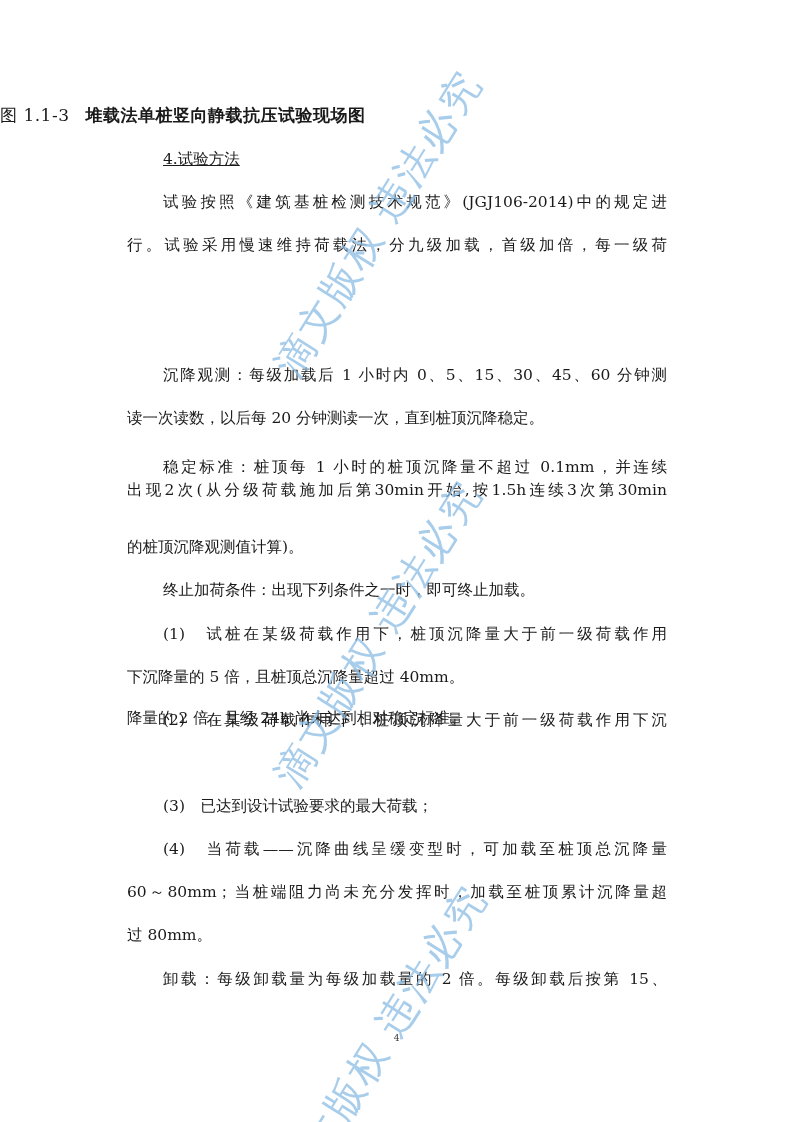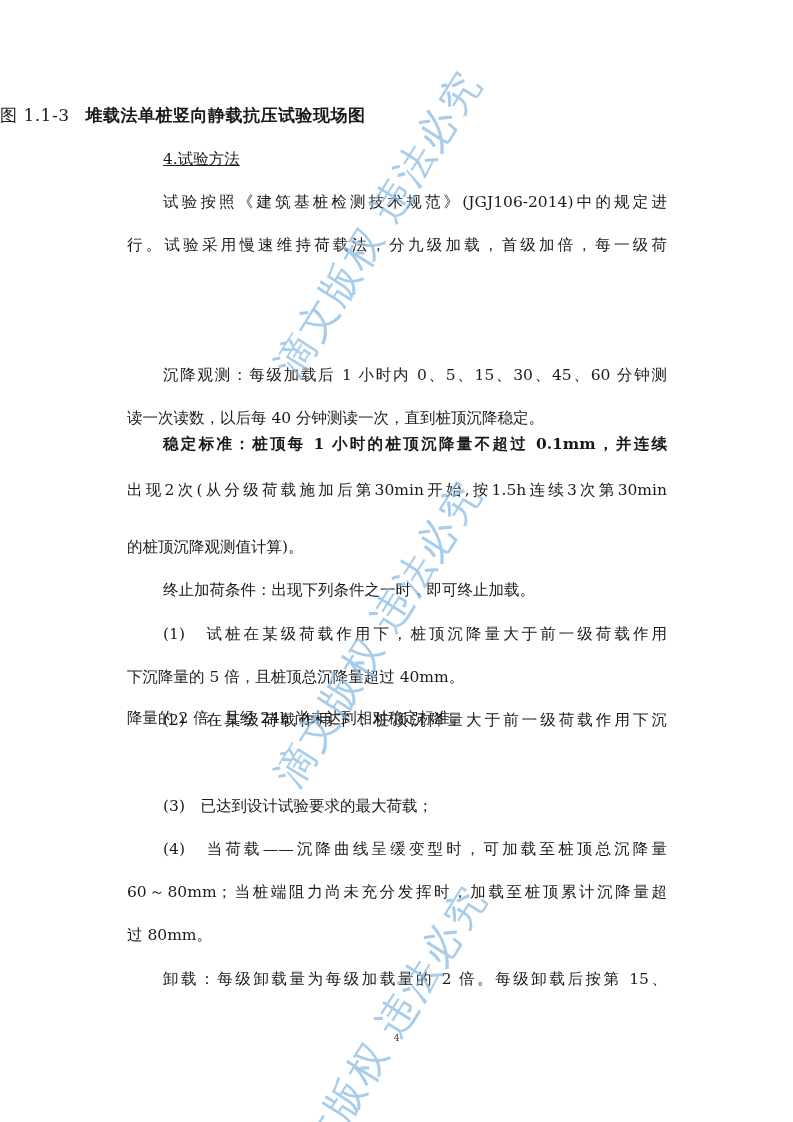--- a/index.html
+++ b/index.html
@@ -77,23 +77,23 @@
   <div class="caption">
     <span class="num">图 1.1-3</span><span>堆载法单桩竖向静载抗压试验现场图</span>
   </div>
 
   <div class="line indent last" style="top:148px;text-decoration:underline;">4.试验方法</div>
 
   <div class="line indent" style="top:191px;">试验按照《建筑基桩检测技术规范》(JGJ106-2014)中的规定进</div>
   <div class="line" style="top:234px;">行。试验采用慢速维持荷载法，分九级加载，首级加倍，每一级荷</div>
 
   <div class="line indent" style="top:364px;">沉降观测：每级加载后 1 小时内 0、5、15、30、45、60 分钟测</div>
-  <div class="line last" style="top:407px;">读一次读数，以后每 40 分钟测读一次，直到桩顶沉降稳定。</div>
+  <div class="line last" style="top:407px;">读一次读数，以后每 20 分钟测读一次，直到桩顶沉降稳定。</div>
 
-  <div class="line indent" style="top:433px;font-weight:bold;">稳定标准：桩顶每 1 小时的桩顶沉降量不超过 0.1mm，并连续</div>
+  <div class="line indent" style="top:456px;">稳定标准：桩顶每 1 小时的桩顶沉降量不超过 0.1mm，并连续</div>
   <div class="line" style="top:479px;">出现2次(从分级荷载施加后第30min开始,按1.5h连续3次第30min</div>
   <div class="line indent last" style="top:579px;">终止加荷条件：出现下列条件之一时，即可终止加载。</div>
 
   <div class="line last" style="top:536px;">的桩顶沉降观测值计算)。</div>
 
   <div class="line indent" style="top:623px;">(1)　试桩在某级荷载作用下，桩顶沉降量大于前一级荷载作用</div>
   <div class="line last" style="top:666px;">下沉降量的 5 倍，且桩顶总沉降量超过 40mm。</div>
 
   <div class="line indent" style="top:709px;">(2)　在某级荷载作用下，桩顶沉降量大于前一级荷载作用下沉</div>
   <div class="line last" style="top:707px;">降量的 2 倍，且经 24h 尚未达到相对稳定标准。</div>

